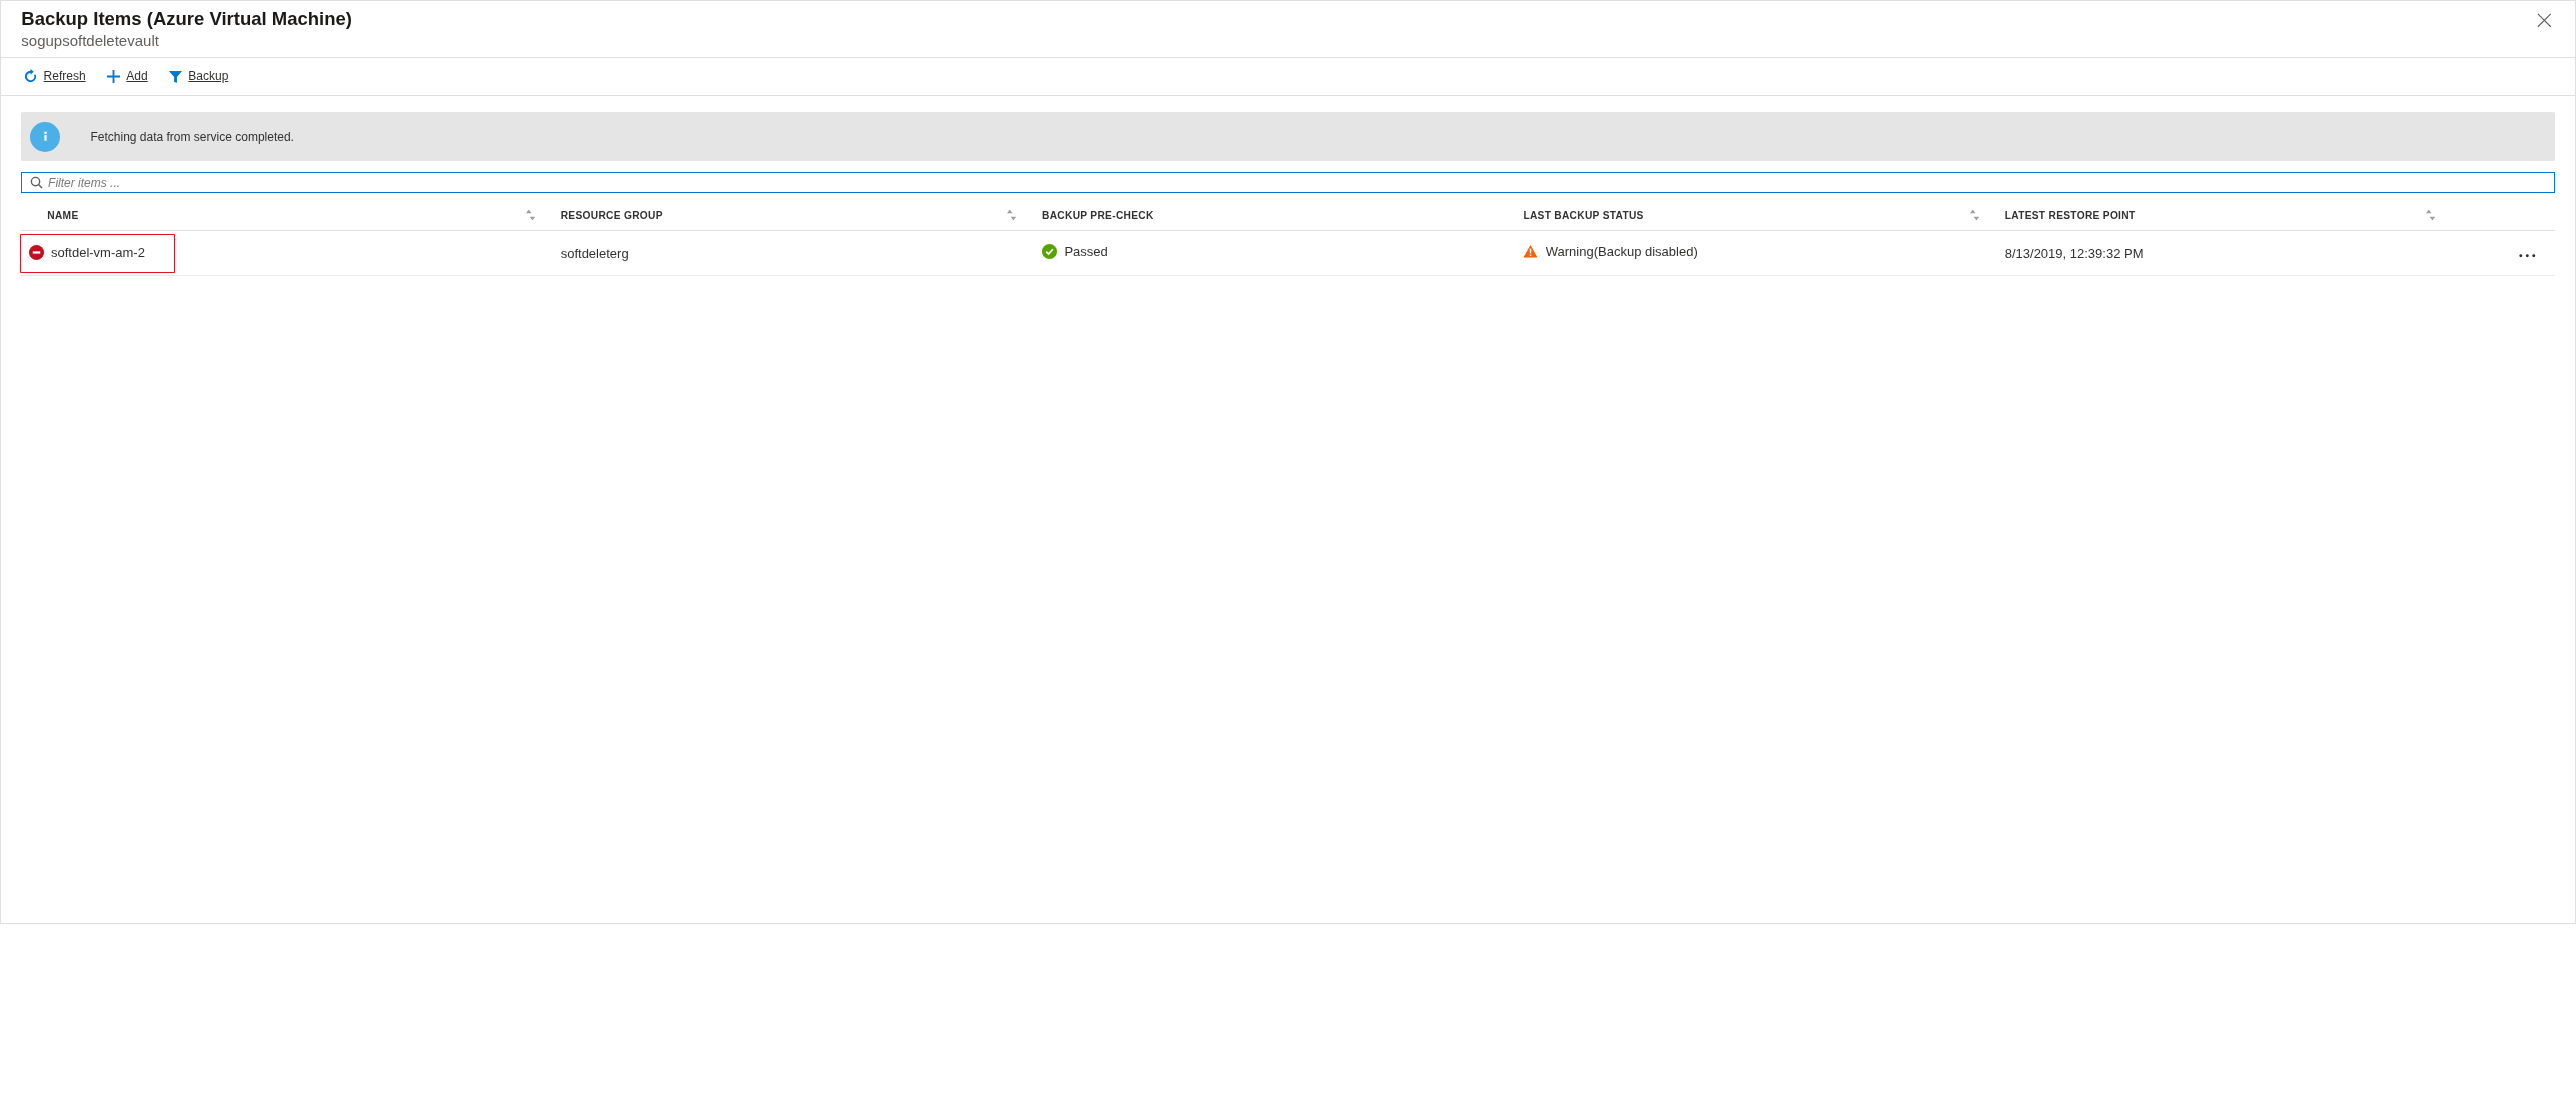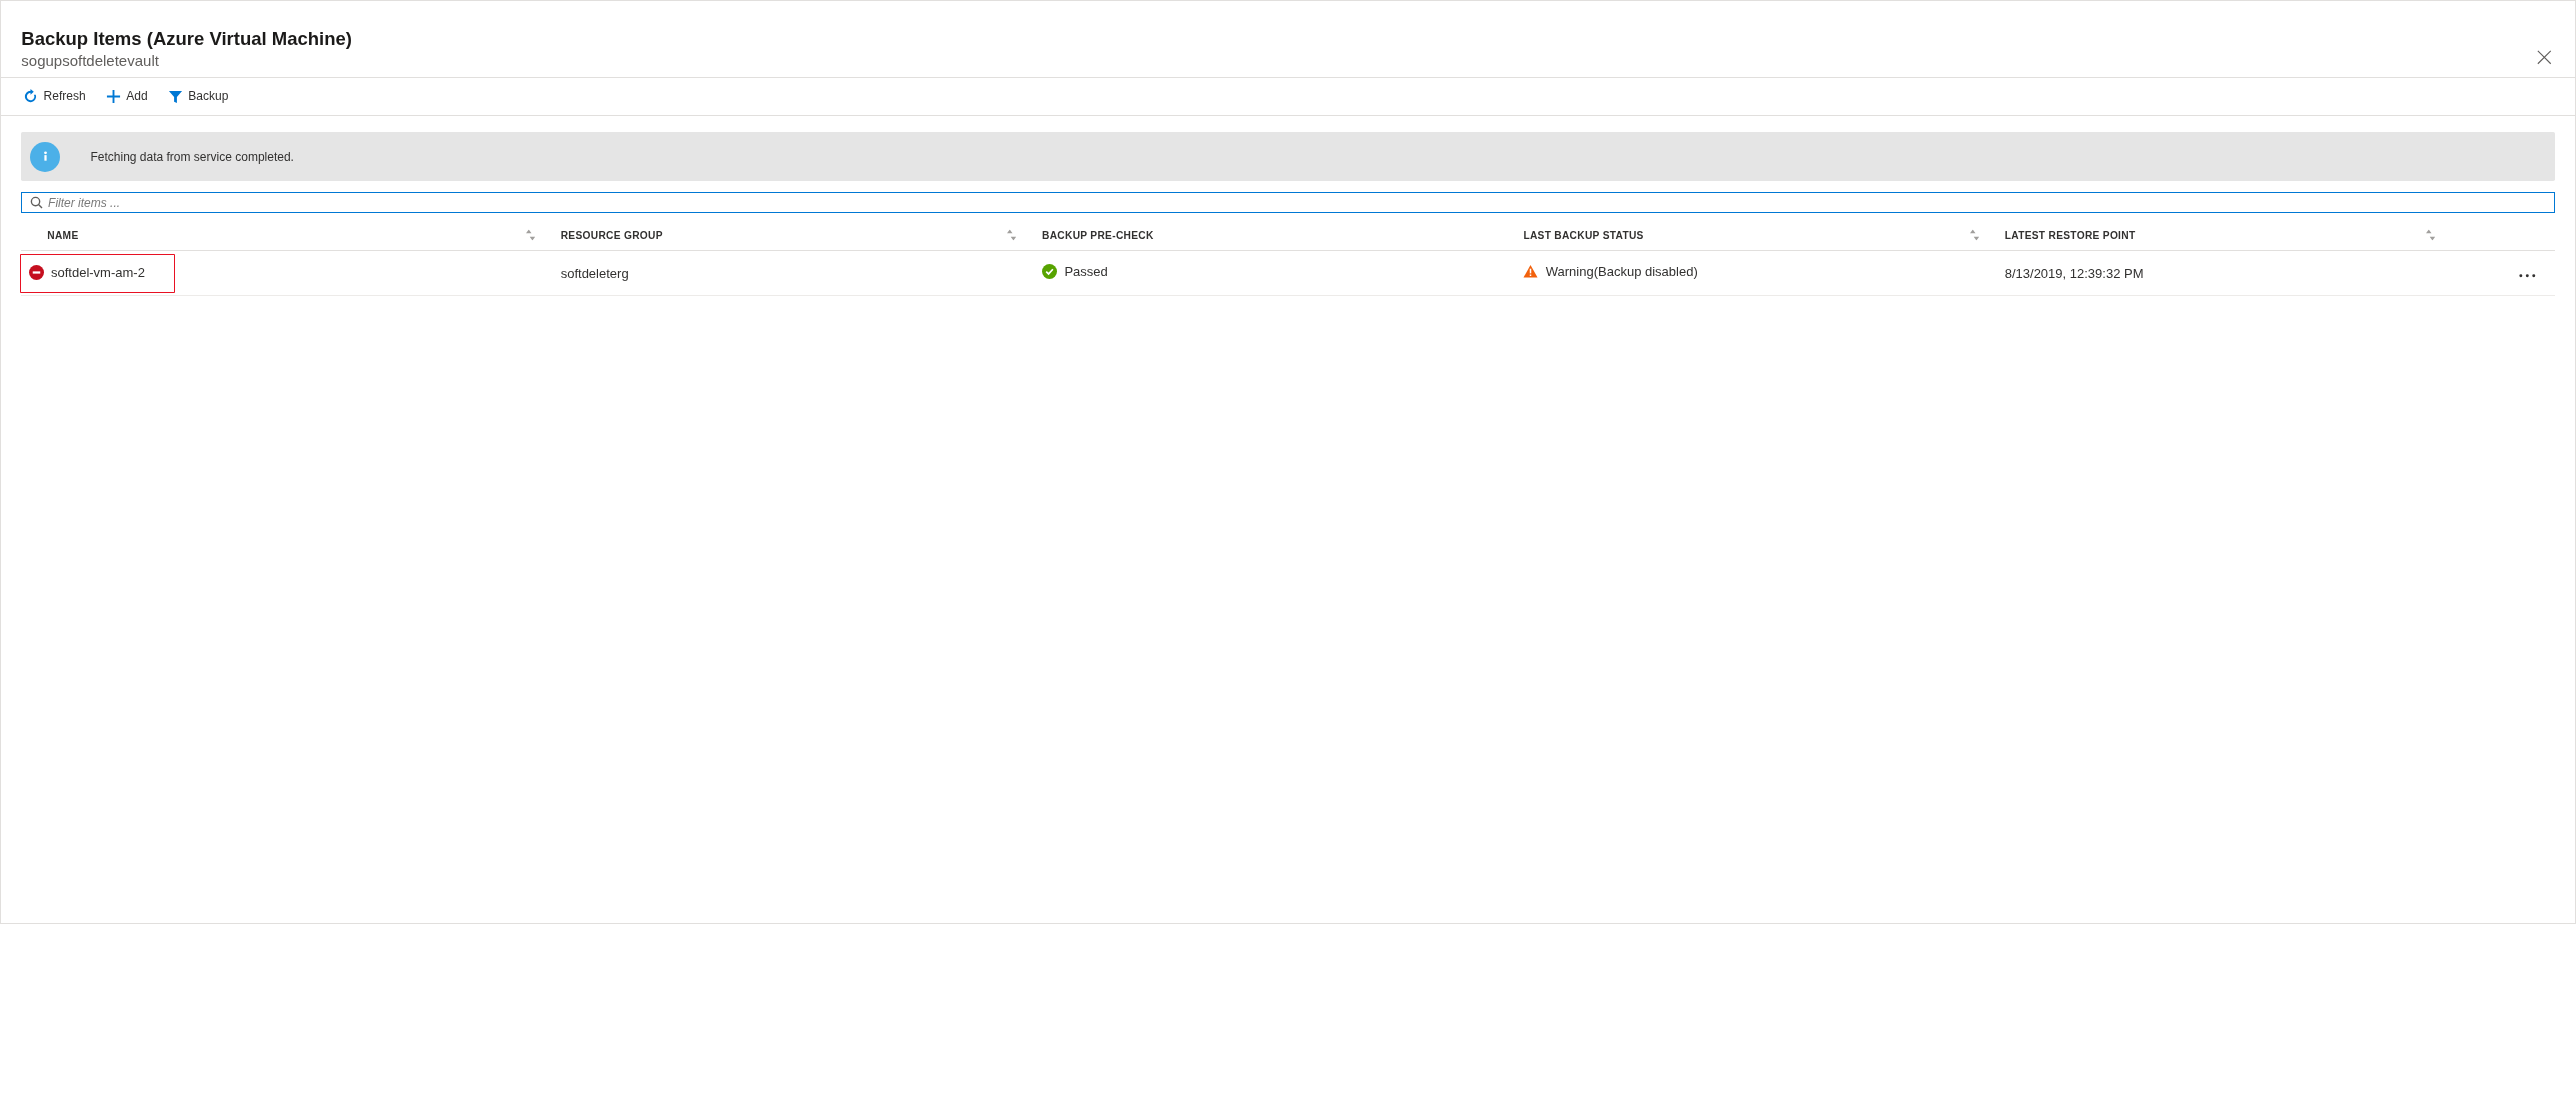--- a/index.html
+++ b/index.html
@@ -8,39 +8,39 @@
       font-size: 12px;
       color: #323130;
       background: #fff;
     }
     .blade { border: 0.9px solid #e1dfdd; min-height: 924px; }
 
     
     .header {
       display: flex;
       justify-content: space-between;
-      align-items: flex-end;
+      align-items: flex-start;
       padding: 7.4px 18.5px 7.4px 20.3px;
       border-bottom: 0.9px solid #e1dfdd;
-      margin-top: 20px;
     }
     .header-titles { display: flex; flex-direction: column; }
     .page-title { font-size: 18.5px; font-weight: 600; color: #1b1a19; }
     .subtitle { font-size: 15px; color: #605e5c; margin-top: 1.8px; }
     .close-btn {
       background: none; border: none; cursor: pointer; padding: 3.7px;
       line-height: 0;
     }
     .close-btn svg { stroke: #605e5c; }
 
     
     .toolbar {
       display: flex; align-items: center; gap: 16.6px;
       padding: 7.4px 20.3px;
       border-bottom: 0.9px solid #e1dfdd;
+      text-decoration: underline;
     }
     .tb-btn {
       display: inline-flex; align-items: center; gap: 5.5px;
       background: none; border: none; cursor: pointer;
       font-size: 12px; color: #323130; padding: 3.7px 1.8px;
     }
     .tb-btn svg { fill: #0078d4; }
 
     
     .content { padding: 16.6px 20.3px; }

